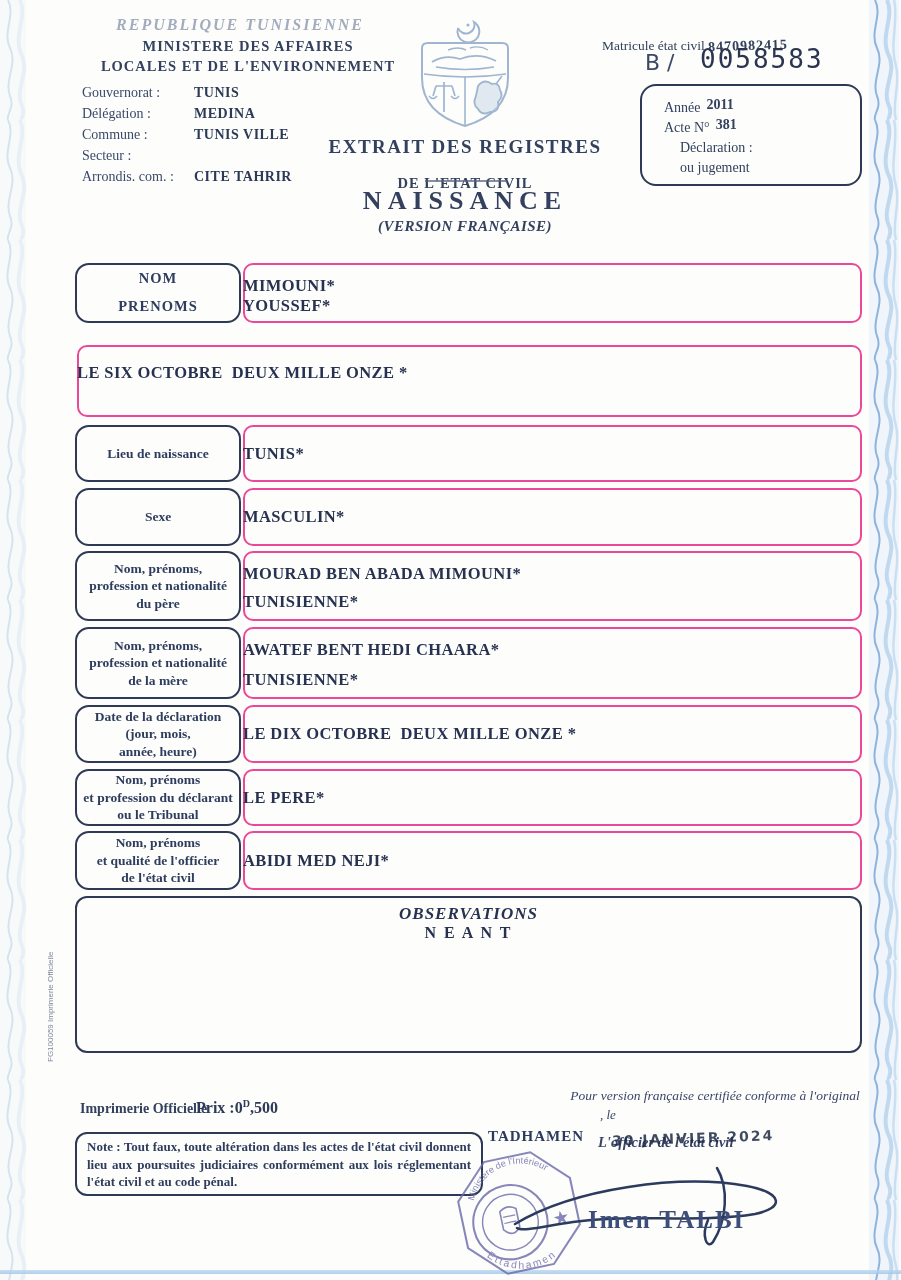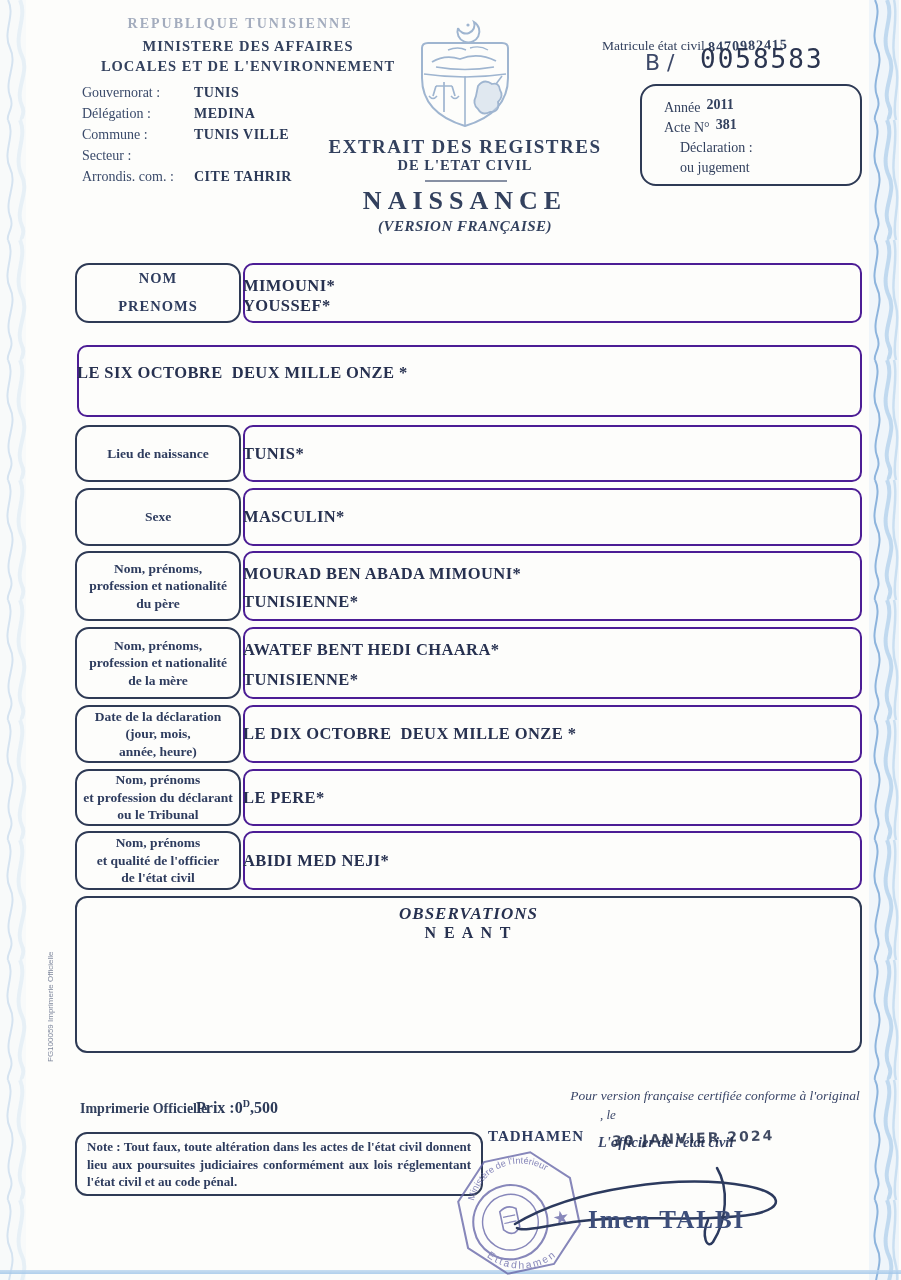--- a/index.html
+++ b/index.html
@@ -6,22 +6,22 @@
   .page{position:relative;width:901px;height:1280px;background:#fdfdfb;overflow:hidden;
         font-family:"Liberation Serif",serif;color:#2e3c5e;}
   .abs{position:absolute;}
 
   
   .edge{pointer-events:none;}
   .bottom-line{left:0;top:1270px;width:901px;height:4px;
     background:linear-gradient(#bcd6ef,#9ec4e8);opacity:.8;}
 
   
-  .republic{left:90px;top:16px;width:300px;text-align:center;font-size:14px;font-weight:700;
-    letter-spacing:2px;color:#5a6a8c;opacity:.55;}
+  .republic{left:90px;top:16px;width:300px;text-align:center;font-size:16px;font-weight:700;
+    letter-spacing:2px;color:#5a6a8c;opacity:.55;font-style:italic;}
   .ministry1{left:88px;top:38px;width:320px;text-align:center;font-size:14.5px;font-weight:700;
     letter-spacing:1px;color:#33415e;}
   .ministry2{left:74px;top:58px;width:348px;text-align:center;font-size:14.5px;font-weight:700;
     letter-spacing:1px;color:#33415e;}
   .admin{left:82px;top:82px;width:320px;font-size:14px;line-height:21px;color:#3a4a6a;}
   .admin-row{display:flex;}
   .admin-label{width:112px;}
   .admin-value{font-weight:700;color:#2c3a58;letter-spacing:.5px;}
 
   .matricule{left:602px;top:38px;font-size:13.5px;color:#33415e;}
@@ -30,35 +30,35 @@
   .serial-number{left:700px;top:44px;font-family:"DejaVu Sans Mono",monospace;font-size:26px;
     letter-spacing:2px;color:#2b3550;}
 
   .acte-box{left:640px;top:84px;width:222px;height:102px;border:2px solid #2e3a55;border-radius:16px;
     font-size:14px;line-height:20px;padding:12px 0 0 22px;box-sizing:border-box;color:#33415e;}
   .acte-box .v{font-weight:700;position:relative;top:-3px;margin-left:6px;}
   .acte-ind{margin-left:16px;}
 
   .title1{left:305px;top:136px;width:320px;text-align:center;font-size:19px;font-weight:700;
     letter-spacing:1.5px;color:#33415e;}
-  .title2{left:305px;top:157px;width:320px;text-align:center;font-size:14.5px;font-weight:700;
+  .title2{left:305px;top:175px;width:320px;text-align:center;font-size:14.5px;font-weight:700;
     letter-spacing:1px;color:#33415e;}
   .title-underline{left:425px;top:180px;width:82px;height:2px;background:#54617e;opacity:.7;}
   .title3{left:305px;top:186px;width:320px;text-align:center;font-size:26px;font-weight:700;
     letter-spacing:6px;color:#33415e;}
   .title4{left:305px;top:218px;width:320px;text-align:center;font-size:15px;font-style:italic;
     font-weight:700;letter-spacing:.5px;color:#33415e;}
 
   
   .row{left:75px;width:787px;display:flex;box-sizing:border-box;}
   .row-label{width:166px;flex:0 0 166px;border:2px solid #2e3a55;border-radius:14px;
     display:flex;align-items:center;justify-content:center;text-align:center;box-sizing:border-box;}
   .label-text{font-size:13.5px;font-weight:700;color:#2e3c5e;white-space:pre-line;line-height:1.3;padding:2px 4px;}
   .lh-wide .label-text{line-height:1.9;letter-spacing:1px;font-size:14.5px;}
-  .row-value{flex:1;margin-left:2px;border:2px solid #4c1d95;border-radius:10px;
+  .row-value{flex:1;margin-left:2px;border:2px solid #ec4899;border-radius:10px;
     display:flex;flex-direction:column;box-sizing:border-box;padding-left:3px;}
   .vals-one{justify-content:center;}
   .vals-two{justify-content:space-between;padding-top:11px;padding-bottom:7px;}
   .val{font-weight:700;font-size:16.5px;color:#273150;white-space:pre;margin-left:-5px;letter-spacing:.4px;}
 
   .obs{left:75px;top:896px;width:787px;height:157px;border:2.5px solid #2e3a55;border-radius:12px;
     box-sizing:border-box;text-align:center;}
   .obs-title{margin-top:6px;font-size:17px;font-weight:700;font-style:italic;letter-spacing:1px;color:#273150;}
   .obs-value{font-size:16px;font-weight:700;letter-spacing:2px;color:#273150;white-space:pre;}
 

